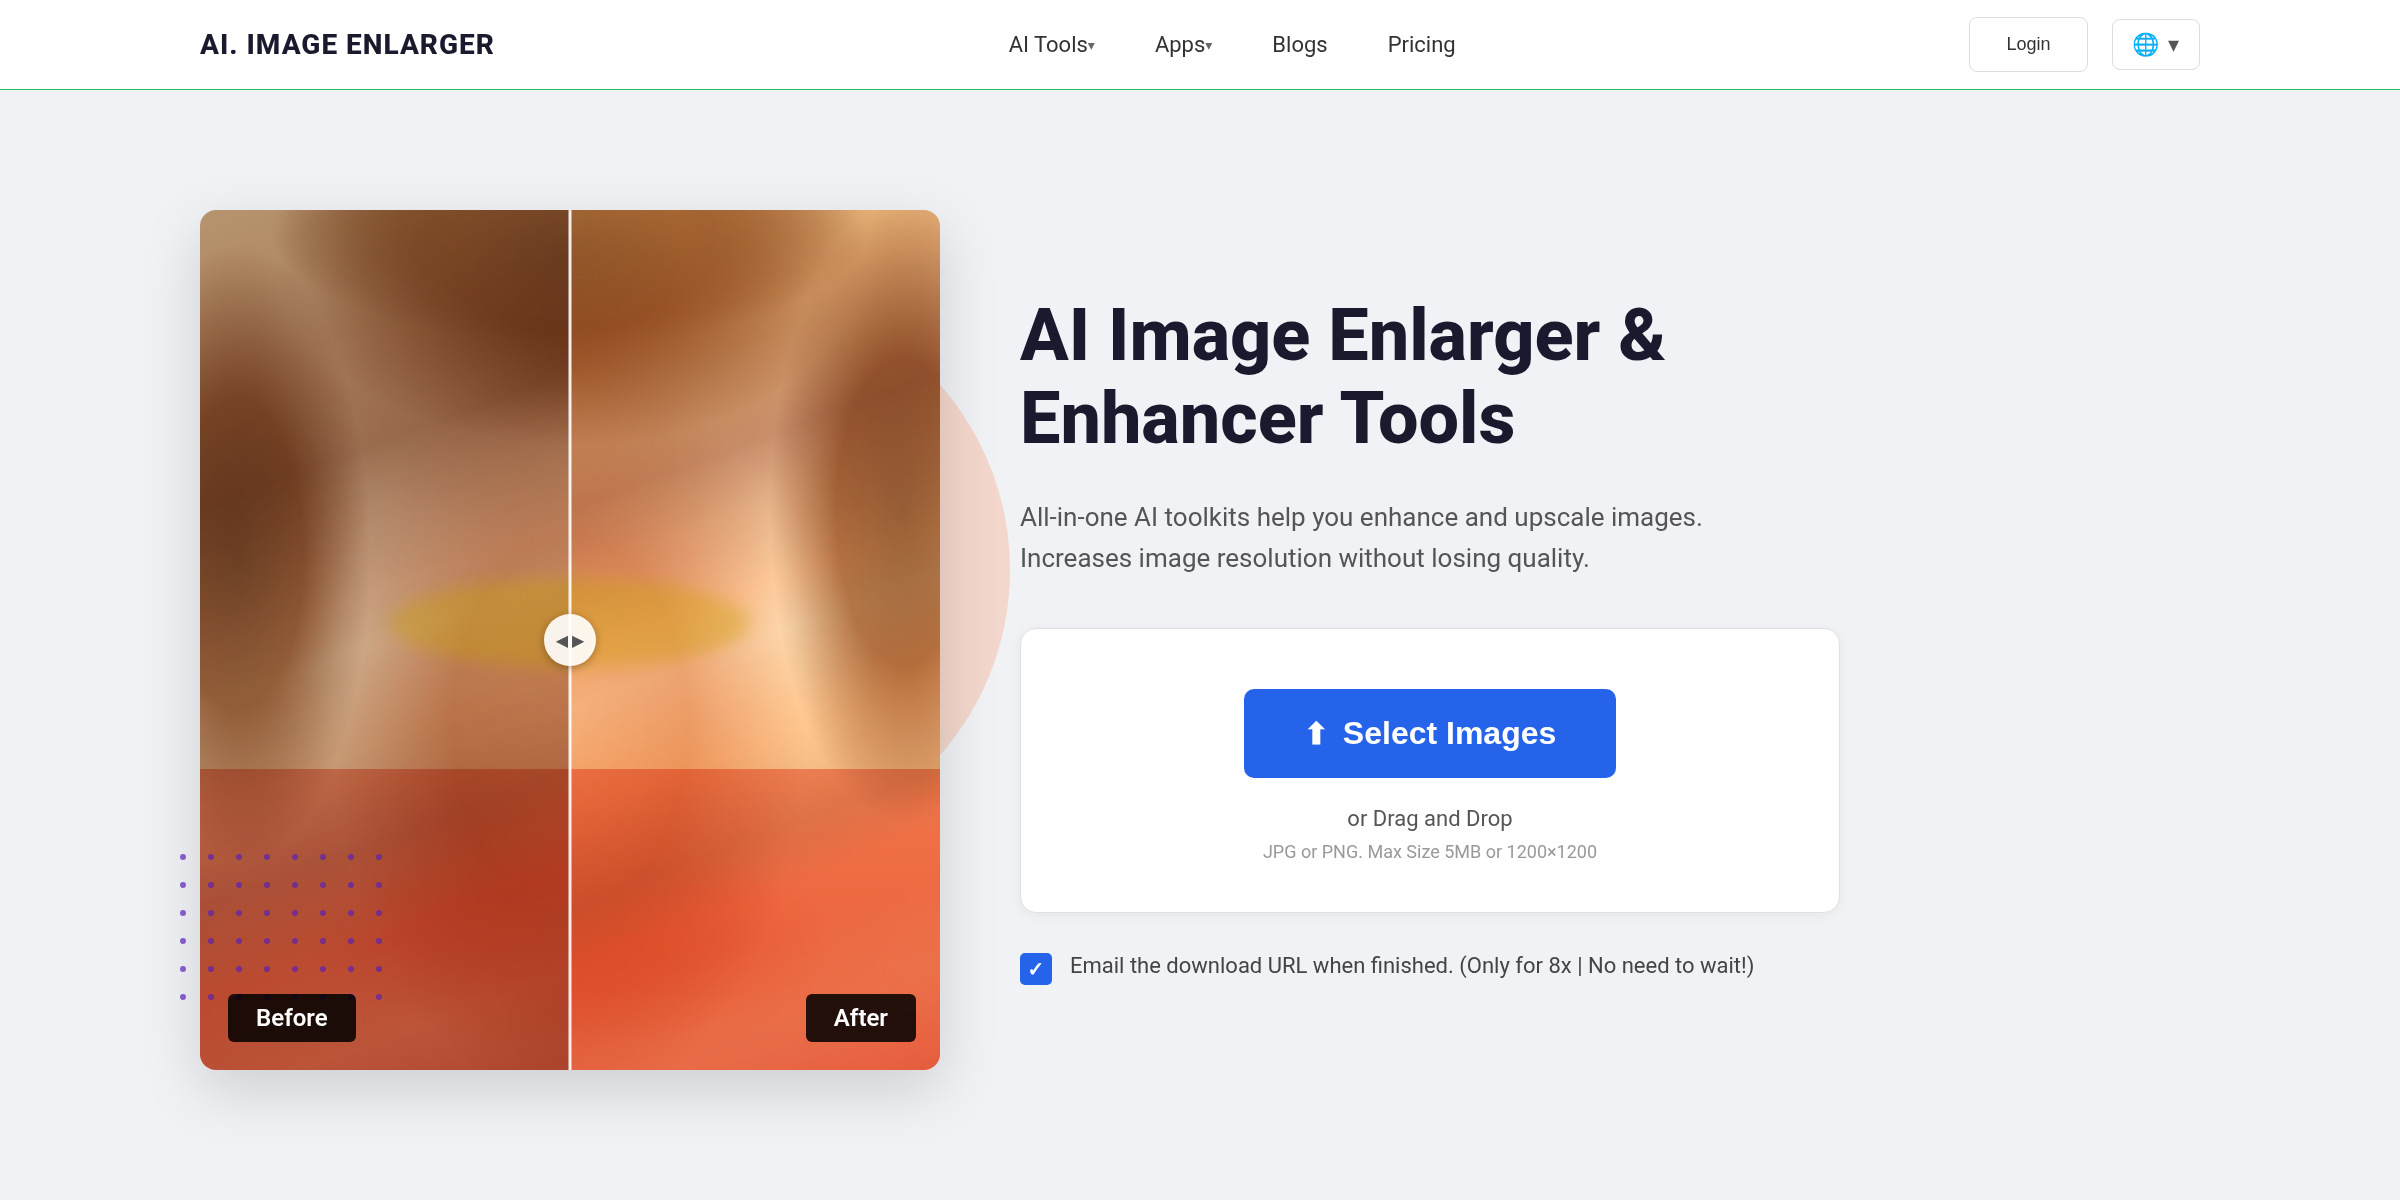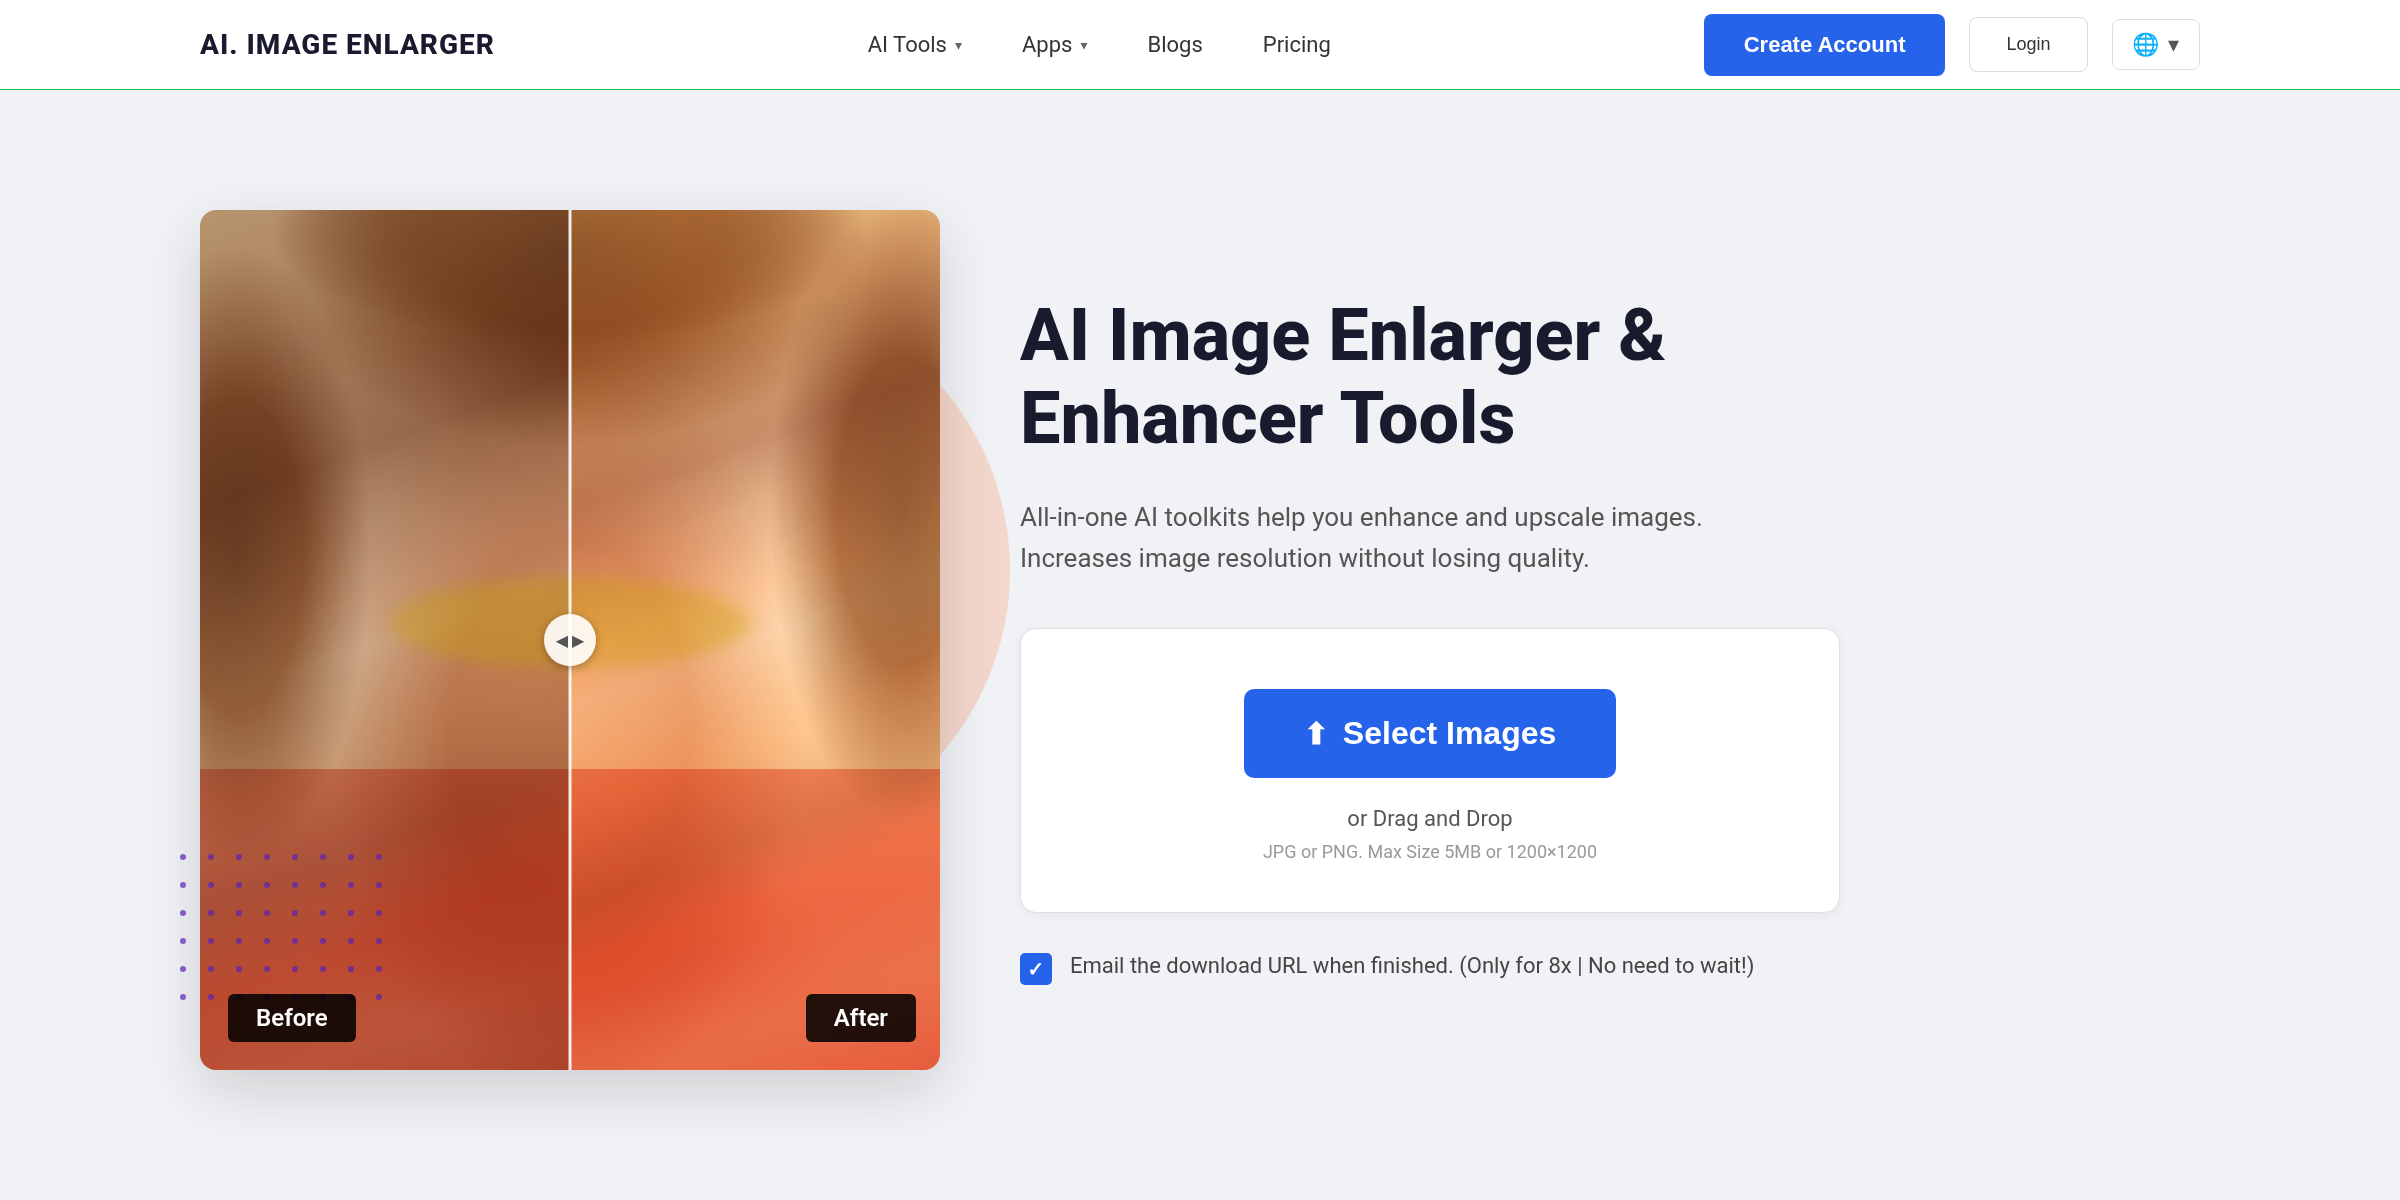--- a/index.html
+++ b/index.html
@@ -39,21 +39,21 @@
       gap: 60px;
     }
 
     .nav-link {
       font-size: 22px;
       color: #333;
       text-decoration: none;
       cursor: pointer;
       display: flex;
       align-items: center;
-      gap: 8px;
+      gap: 0;
     }
 
     .nav-link .chevron {
       font-size: 14px;
       color: #666;
     }
 
     .nav-actions {
       display: flex;
       align-items: center;
@@ -420,21 +420,20 @@
     </a>
     <a class="nav-link">
       <span>Blogs</span>
     </a>
     <a class="nav-link">
       <span>Pricing</span>
     </a>
   </div>
 
   <div class="nav-actions">
-    <button class="btn-create">Create Account</button>
     <button class="btn-login">Login</button>
     <div class="lang-selector">
       <span>🌐</span>
       <span class="chevron">▾</span>
     </div>
   </div>
 </nav>
 
 <section class="hero">
 

